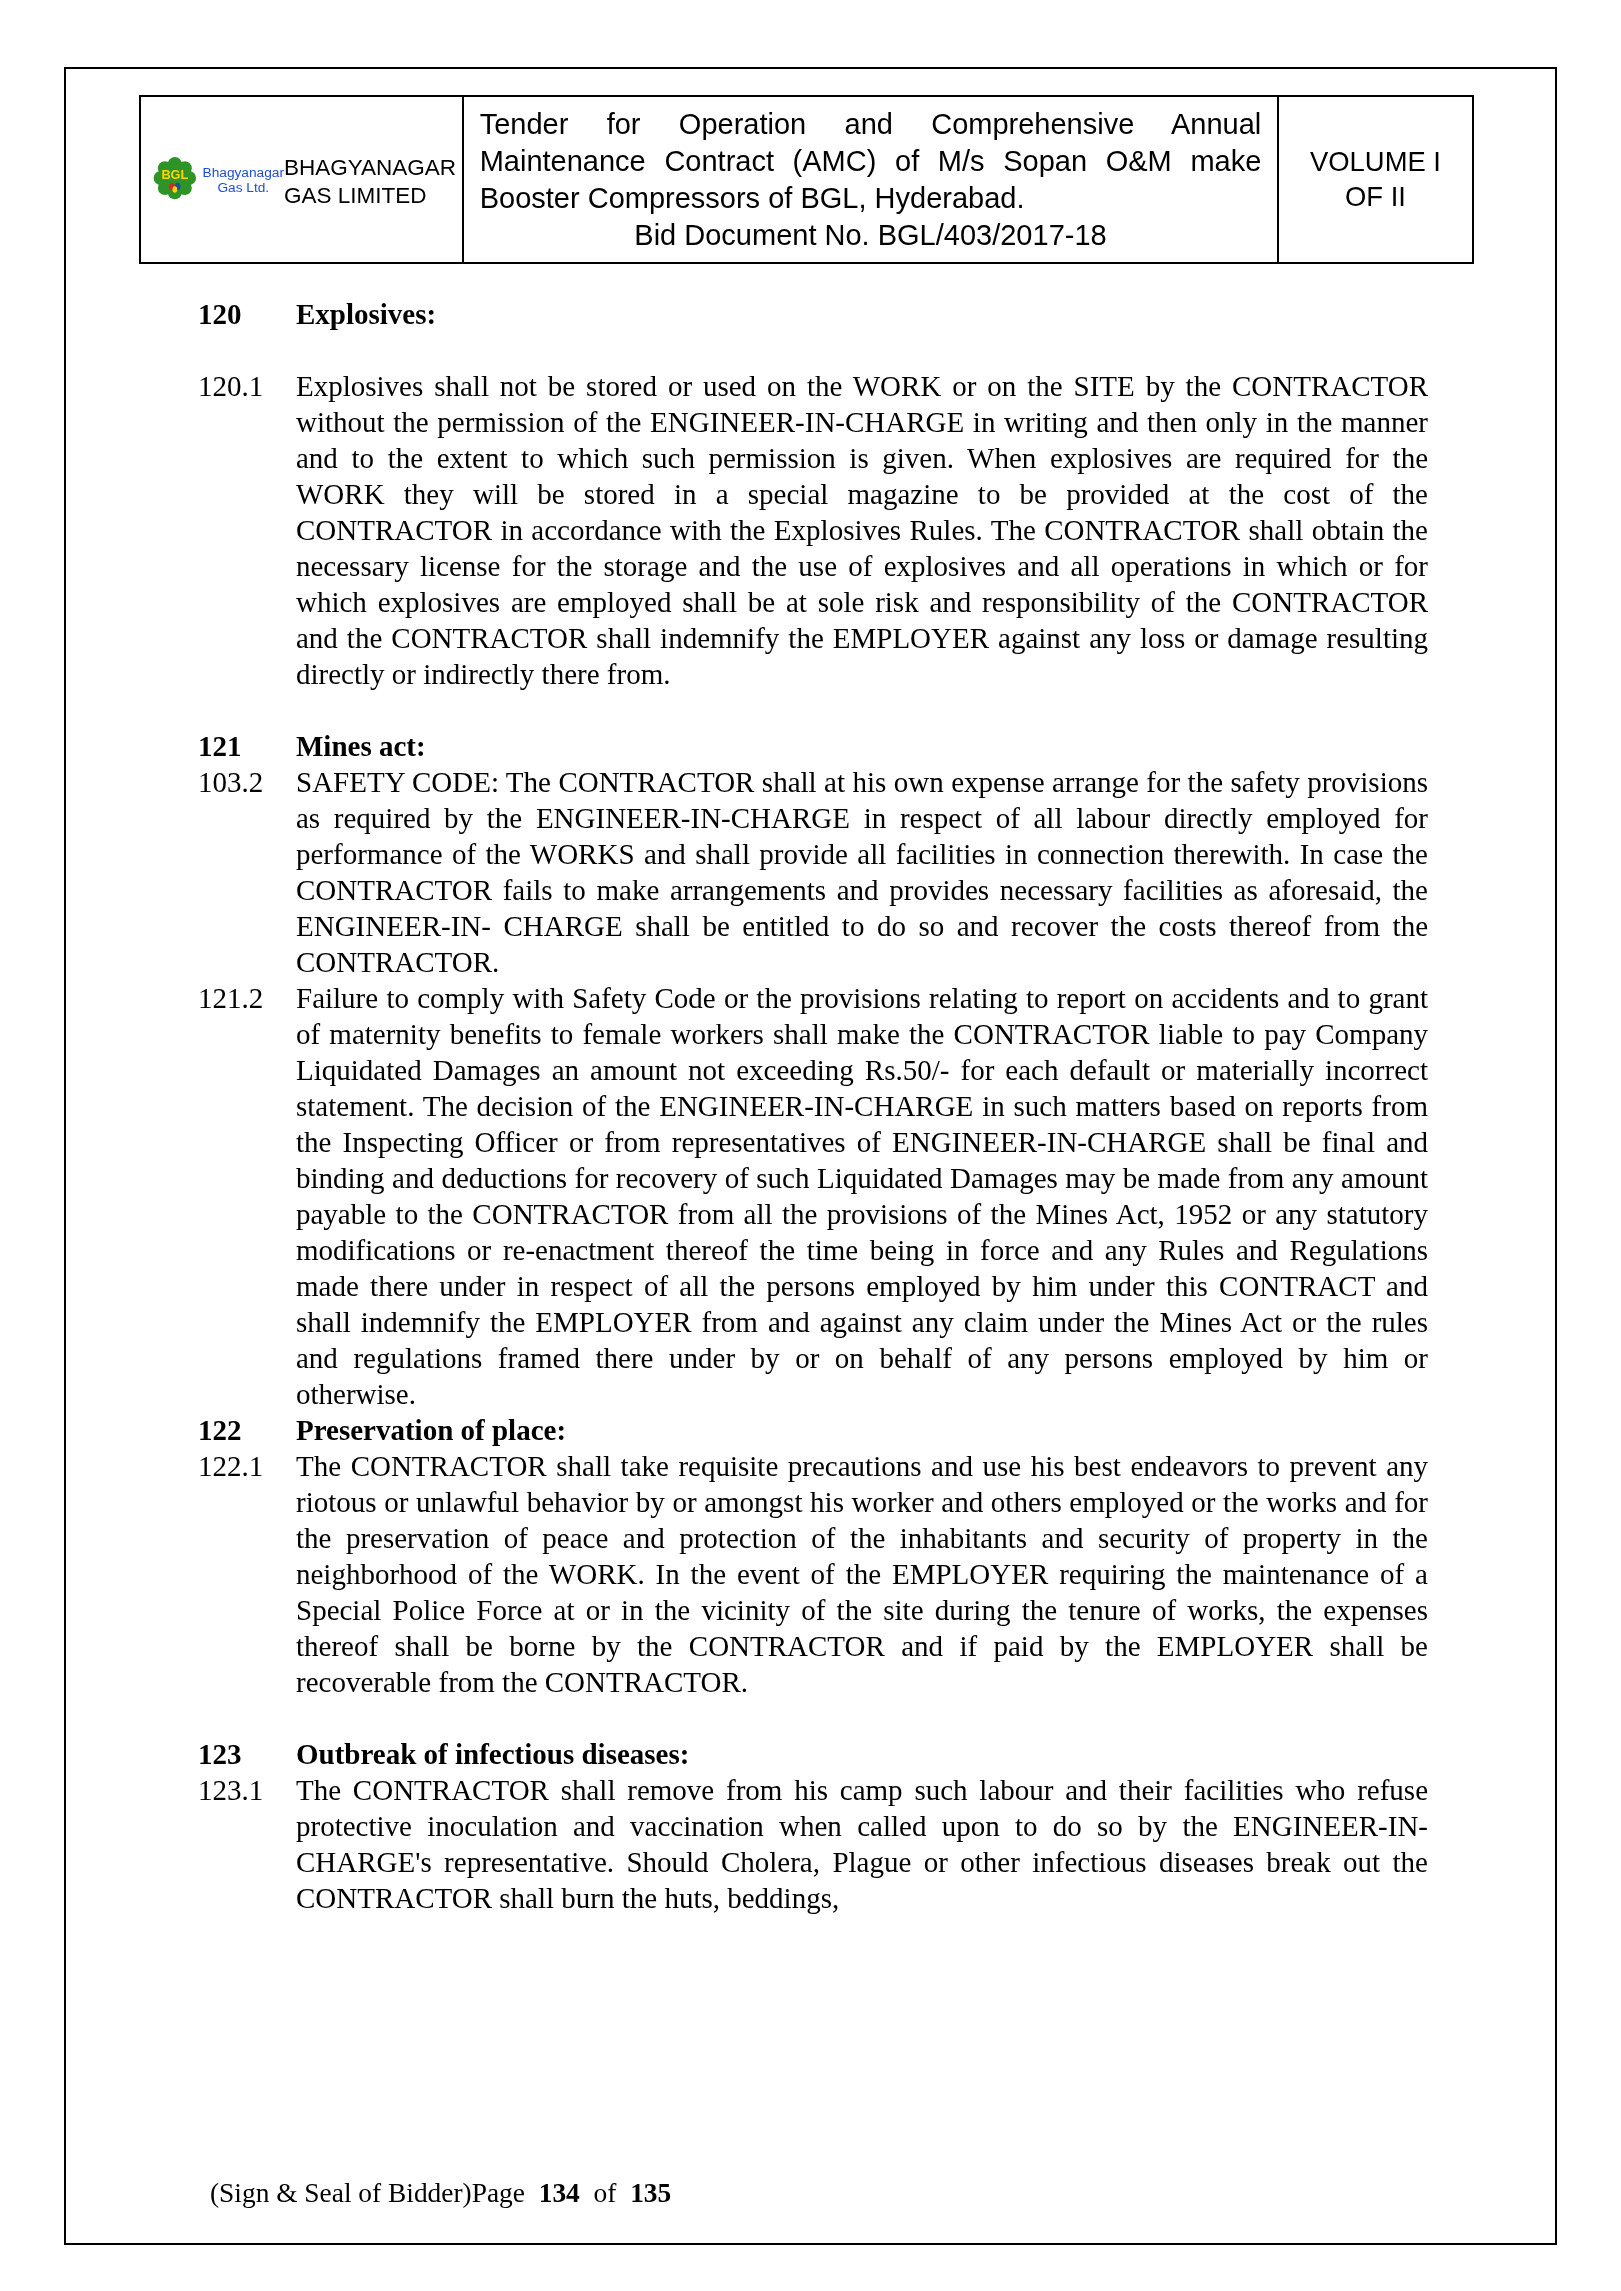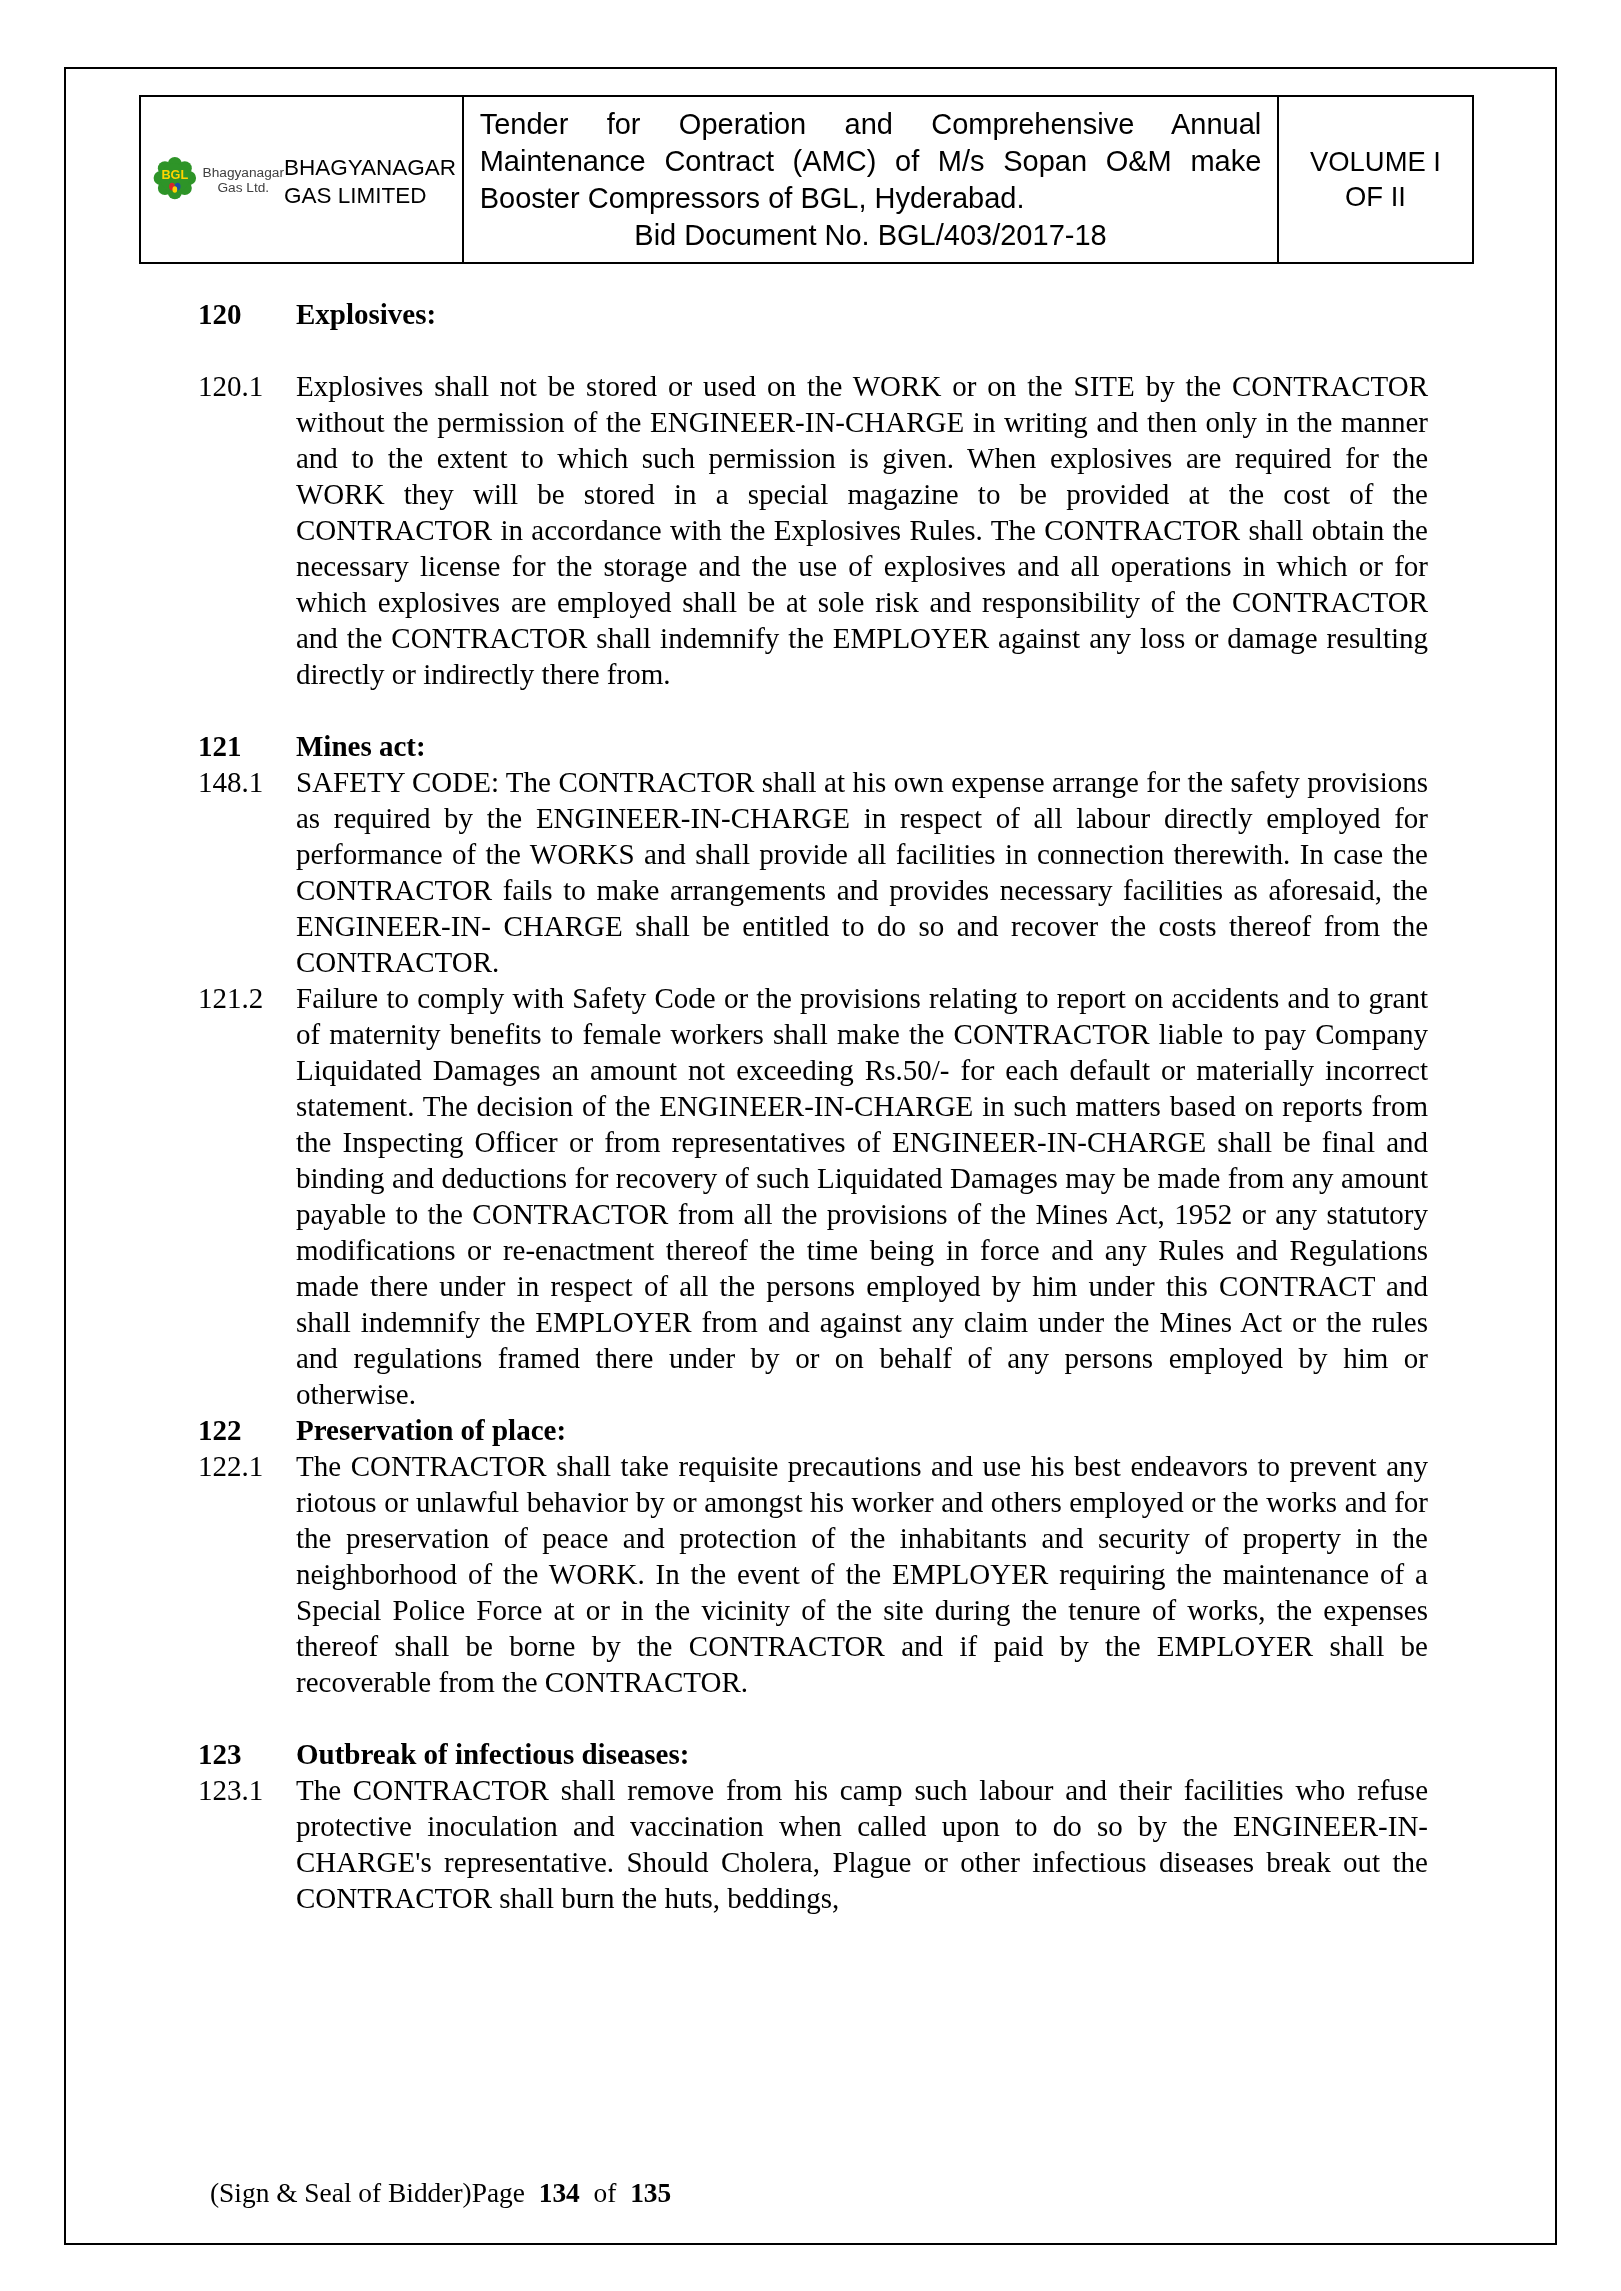--- a/index.html
+++ b/index.html
@@ -31,21 +31,21 @@
   .cell-logo {
     width: 323px;
     display: flex; flex-direction: row;
     align-items: center;
     padding: 7.8px 5.9px 5.9px 5.9px;
   }
   .logo-svg { display: block; }
   .logo-subtitle {
     font-family: "Liberation Sans", sans-serif;
     font-size: 13.7px; line-height: 15.7px;
-    color: #404040;
+    color: #1d4ed8;
     text-align: center;
   }
   .company-name {
     font-family: "Liberation Sans", sans-serif;
     font-size: 22.5px; line-height: 27.4px;
     text-align: left;
     max-width: 255px;
     margin-top: 2.9px;
   }
   .cell-title {
@@ -149,21 +149,21 @@
     <div class="para mt-line">
       <span class="pnum">120.1</span>
       <span>Explosives shall not be stored or used on the WORK or on the SITE by the CONTRACTOR without the permission of the ENGINEER-IN-CHARGE in writing and then only in the manner and to the extent to which such permission is given. When explosives are required for the WORK they will be stored in a special magazine to be provided at the cost of the CONTRACTOR in accordance with the Explosives Rules. The CONTRACTOR shall obtain the necessary license for the storage and the use of explosives and all operations in which or for which explosives are employed shall be at sole risk and responsibility of the CONTRACTOR and the CONTRACTOR shall indemnify the EMPLOYER against any loss or damage resulting directly or indirectly there from.</span>
     </div>
 
     <div class="section-heading mt-line">
       <span class="sh-num">121</span>
       <span>Mines act:</span>
     </div>
     <div class="para">
-      <span class="pnum">148.1</span>
+      <span class="pnum">103.2</span>
       <span>SAFETY CODE: The CONTRACTOR shall at his own expense arrange for the safety provisions as required by the ENGINEER-IN-CHARGE in respect of all labour directly employed for performance of the WORKS and shall provide all facilities in connection therewith. In case the CONTRACTOR fails to make arrangements and provides necessary facilities as aforesaid, the ENGINEER-IN- CHARGE shall be entitled to do so and recover the costs thereof from the CONTRACTOR.</span>
     </div>
     <div class="para">
       <span class="pnum">121.2</span>
       <span>Failure to comply with Safety Code or the provisions relating to report on accidents and to grant of maternity benefits to female workers shall make the CONTRACTOR liable to pay Company Liquidated Damages an amount not exceeding Rs.50/- for each default or materially incorrect statement. The decision of the ENGINEER-IN-CHARGE in such matters based on reports from the Inspecting Officer or from representatives of ENGINEER-IN-CHARGE shall be final and binding and deductions for recovery of such Liquidated Damages may be made from any amount payable to the CONTRACTOR from all the provisions of the Mines Act, 1952 or any statutory modifications or re-enactment thereof the time being in force and any Rules and Regulations made there under in respect of all the persons employed by him under this CONTRACT and shall indemnify the EMPLOYER from and against any claim under the Mines Act or the rules and regulations framed there under by or on behalf of any persons employed by him or otherwise.</span>
     </div>
 
     <div class="section-heading">
       <span class="sh-num">122</span>
       <span>Preservation of place:</span>

